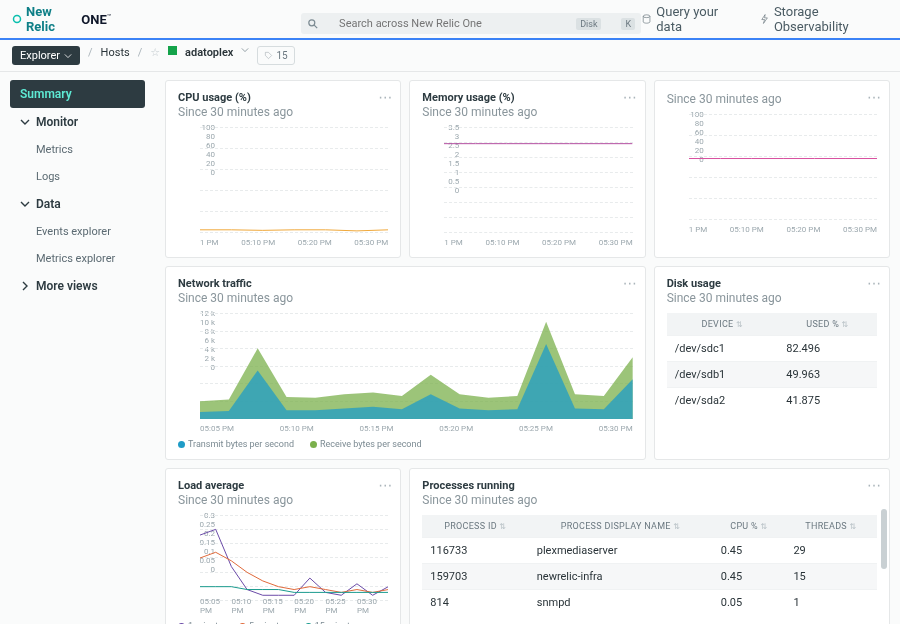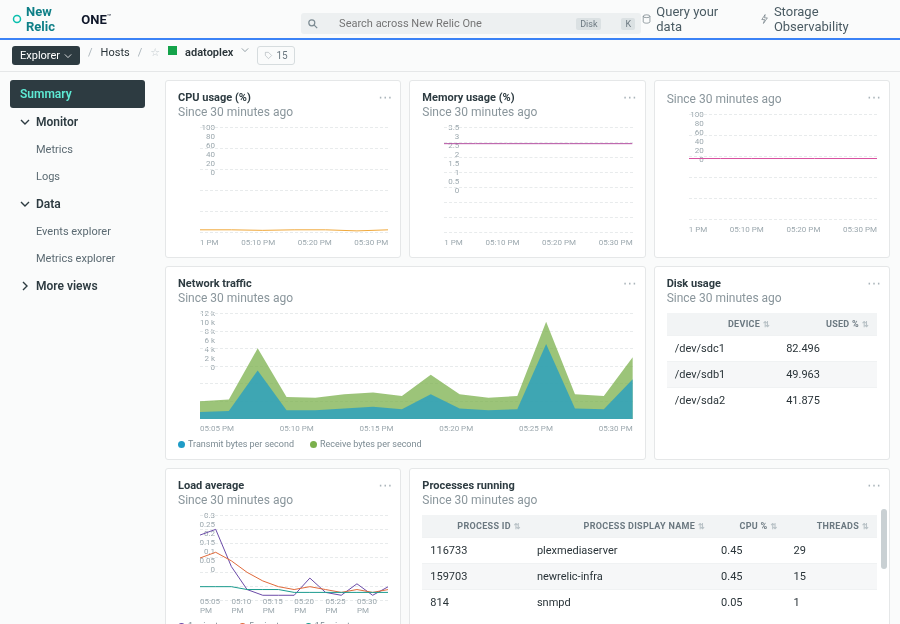--- a/index.html
+++ b/index.html
@@ -37,21 +37,21 @@
   .chart.short{height:100px}
   .grid-lines{position:absolute;left:22px;right:0;top:0;bottom:14px;display:flex;flex-direction:column;justify-content:space-between}
   .grid-lines div{border-top:1px dashed #e8ebec;height:0}
   .ylabels{position:absolute;left:17px;top:-4px;bottom:10px;width:20px;display:flex;flex-direction:column;text-align:right;font-size:8px;color:#9ca8ae}
   .xlabels{position:absolute;left:22px;right:0;bottom:0;display:flex;justify-content:space-between;font-size:8px;color:#9ca8ae}
   .plot{position:absolute;left:22px;right:0;top:0;bottom:14px}
   .legend{display:flex;gap:16px;margin-top:6px;font-size:9px;color:#7b8a92;align-items:center}
   .ldot{width:7px;height:7px;border-radius:50%;display:inline-block;margin-right:3px;vertical-align:middle}
   
   table{width:100%;border-collapse:collapse;font-size:11px;margin-top:8px}
-  th{text-align:right;font-size:9px;font-weight:700;color:#6b7880;padding:6px 8px;background:#f2f4f5;letter-spacing:.3px}
+  th{text-align:center;font-size:9px;font-weight:400;color:#6b7880;padding:6px 8px;background:#f2f4f5;letter-spacing:.3px}
   td{padding:6px 8px;border-top:1px solid #f0f2f3}
   tbody tr:nth-child(even){background:#f6f7f8}
   .sort-ic{display:inline-block;width:8px;font-size:8px;color:#b8c1c6;margin-left:2px}
   .scrollbar{position:absolute;right:2px;top:40px;width:6px;height:60px;background:#c9d0d3;border-radius:3px}
 </style>
 </head>
 <body>
 
 <div class="hdr">
   <div class="logo">

